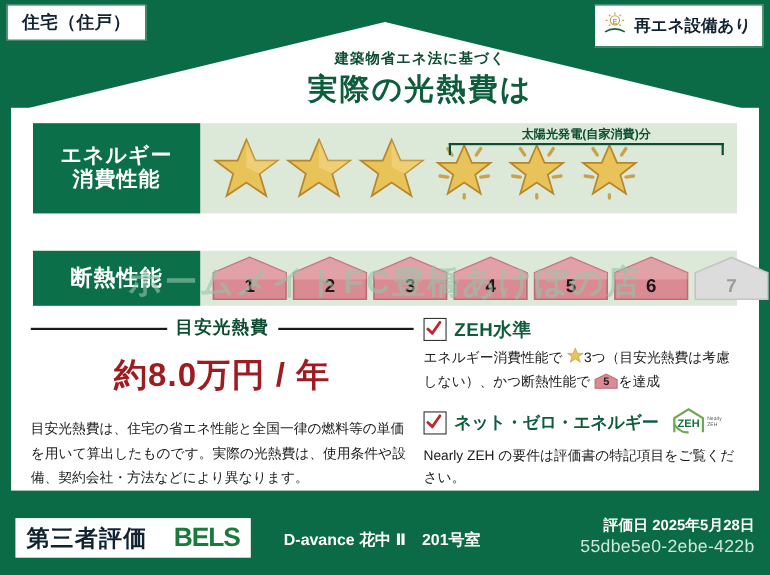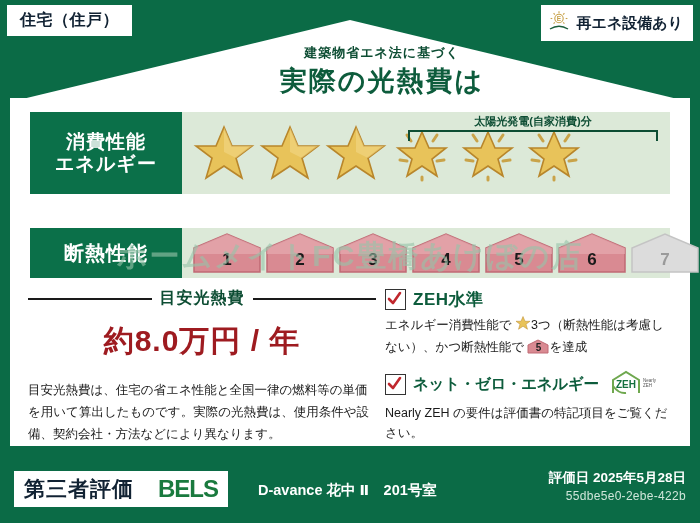--- a/index.html
+++ b/index.html
@@ -84,21 +84,21 @@
   
   .footer{position:absolute;left:0;bottom:0;width:700px;height:62px;background:#0b6b46;}
   .bels{position:absolute;left:14px;top:10px;background:#fff;padding:4px 10px;
         display:flex;align-items:center;gap:24px;}
   .bels .jp{font-size:21px;font-weight:bold;color:#123;letter-spacing:1px;}
   .bels .en{font-size:24px;font-weight:bold;color:#1a7a3e;letter-spacing:-1px;}
   .bldg{position:absolute;left:258px;top:20px;color:#fff;font-size:14.5px;
         font-weight:bold;}
   .fdate{position:absolute;right:14px;top:8px;color:#fff;font-size:13.5px;
          font-weight:bold;text-align:right;}
-  .fid{position:absolute;right:14px;top:28px;color:#cfe6da;font-size:12px;
+  .fid{position:absolute;right:14px;top:28px;color:#cfe6da;font-size:16px;
        text-align:left;letter-spacing:.3px;margin-left:41px;}
 
   
   .wm{position:absolute;left:0;top:236px;width:700px;text-align:center;
       font-size:30px;font-weight:bold;color:rgba(150,195,170,.62);
       letter-spacing:2px;z-index:4;pointer-events:none;}
 </style>
 </head>
 <body>
 
@@ -129,22 +129,22 @@
     <span class="txt">再エネ設備あり</span>
   </div>
 
   <div class="title-wrap">
     <div class="title-sub">建築物省エネ法に基づく</div>
     <div class="title-main">実際の光熱費は</div>
   </div>
 
   <div class="row row-energy">
     <div class="cap">
+      <span>エネルギー</span>
       <span>消費性能</span>
-      <span>エネルギー</span>
     </div>
     <div class="stars">
       <div class="star">
         <svg width="64" height="62" viewBox="0 0 64 62">
             <path d="M32 5 L40 24 L60 24 L44 36 L50 56 L32 44 L14 56 L20 36 L4 24 L24 24 Z" fill="#e8c35a" stroke="#b8862b" stroke-width="1.6"></path>
             <path d="M32 5 L40 24 L60 24 L44 36 L32 30 Z" fill="#f2d98a" opacity=".55"></path>
           </svg>
       </div>
       <div class="star">
         <svg width="64" height="62" viewBox="0 0 64 62">
@@ -276,21 +276,21 @@
             </svg>
         </span>
         <span class="zeh-t1">ZEH水準</span>
       </div>
       <div class="zeh-body">
         <span>エネルギー消費性能で</span>
         <span class="inline-star">
           <svg width="16" height="16" viewBox="0 0 64 62">
               <path d="M32 5 L40 24 L60 24 L44 36 L50 56 L32 44 L14 56 L20 36 L4 24 L24 24 Z" fill="#e8c35a" stroke="#b8862b" stroke-width="2"></path>
             </svg>
-        </span><span>3つ（断熱性能</span><span>は考慮しない）、かつ断熱性能で</span>
+        </span><span>3つ（目安光熱費</span><span>は考慮しない）、かつ断熱性能で</span>
         <span class="inline-h5">
           <svg width="22" height="15" viewBox="0 0 22 15" style="position:absolute;left:0;top:0">
               <path d="M1 14 L1 6 L11 1 L21 6 L21 14 Z" fill="#d98a92" stroke="#c06a74" stroke-width="1"></path>
             </svg>
           <span class="n">5</span>
         </span><span>を達成</span>
       </div>
     </div>
 
     <div class="zeh-block">

